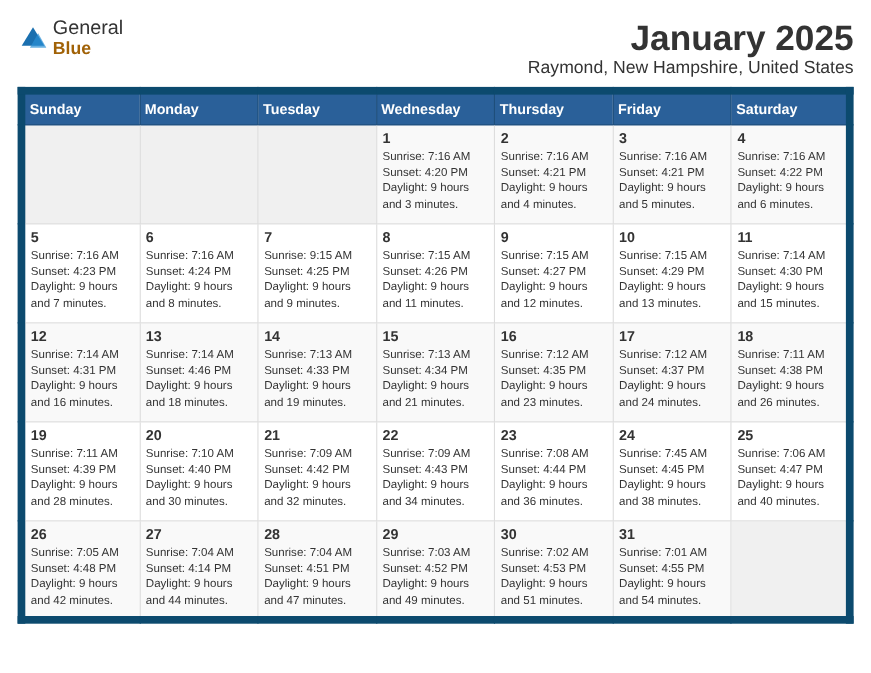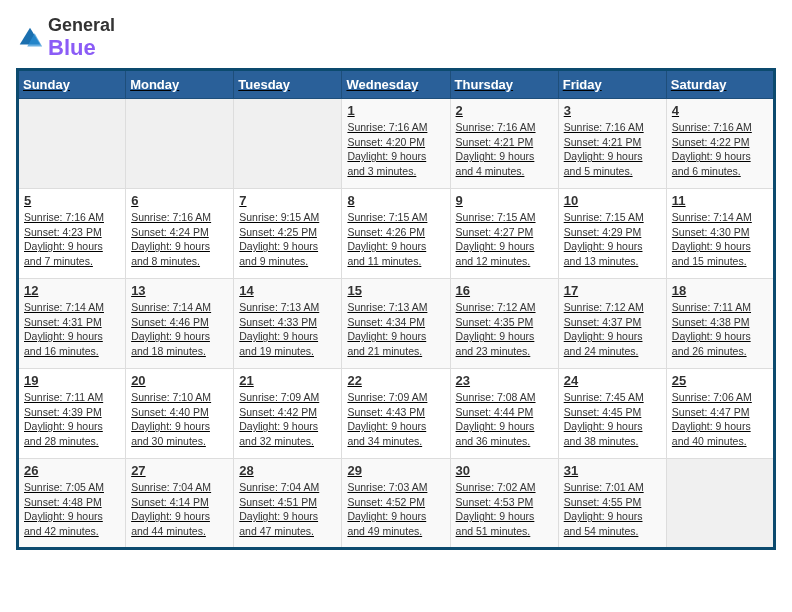--- a/index.html
+++ b/index.html
@@ -16,28 +16,28 @@
       align-items: flex-start;
       margin-bottom: 8px;
     }
     .logo {
       display: flex;
       align-items: center;
       gap: 4px;
     }
     .logo-text-general {
       font-size: 18px;
+      font-weight: normal;
+      color: #333;
+      line-height: 1.1;
+    }
+    .logo-text-blue {
+      font-size: 16px;
       font-weight: bold;
-      color: #333;
-      line-height: 1.1;
-    }
-    .logo-text-blue {
-      font-size: 22px;
-      font-weight: bold;
-      color: #8b5cf6;
+      color: #a16207;
       line-height: 1.1;
     }
     .logo-icon {
       width: 28px;
       height: 28px;
     }
     .title-area {
       text-align: right;
     }
     .month-title {
@@ -45,22 +45,21 @@
       font-weight: bold;
       color: #333;
     }
     .location-title {
       font-size: 16px;
       color: #333;
     }
     .calendar {
       width: 100%;
       border-collapse: collapse;
-      border: 3px solid #0c4a6e;
-      text-decoration: underline;
+      border: 7px solid #0c4a6e;
     }
     .calendar th {
       background-color: #2a6099;
       color: #fff;
       font-size: 13px;
       font-weight: bold;
       padding: 6px 4px;
       text-align: left;
       border: 1px solid #1e4e7a;
     }
@@ -105,20 +104,22 @@
       <polygon points="20,10 28,24 12,24" fill="#2a8fd4" opacity="0.7"></polygon>
     </svg>
     <div>
       <div style="display:flex;flex-direction:column;line-height:1.1">
         <span class="logo-text-general">General</span>
         <span class="logo-text-blue">Blue</span>
       </div>
     </div>
   </div>
   <div class="title-area">
+    <div class="month-title">January 2025</div>
+    <div class="location-title">Raymond, New Hampshire, United States</div>
   </div>
 </div>
 
 <table class="calendar">
   <thead>
     <tr>
     <th>Sunday</th>
         <th>Monday</th>
         <th>Tuesday</th>
         <th>Wednesday</th>

